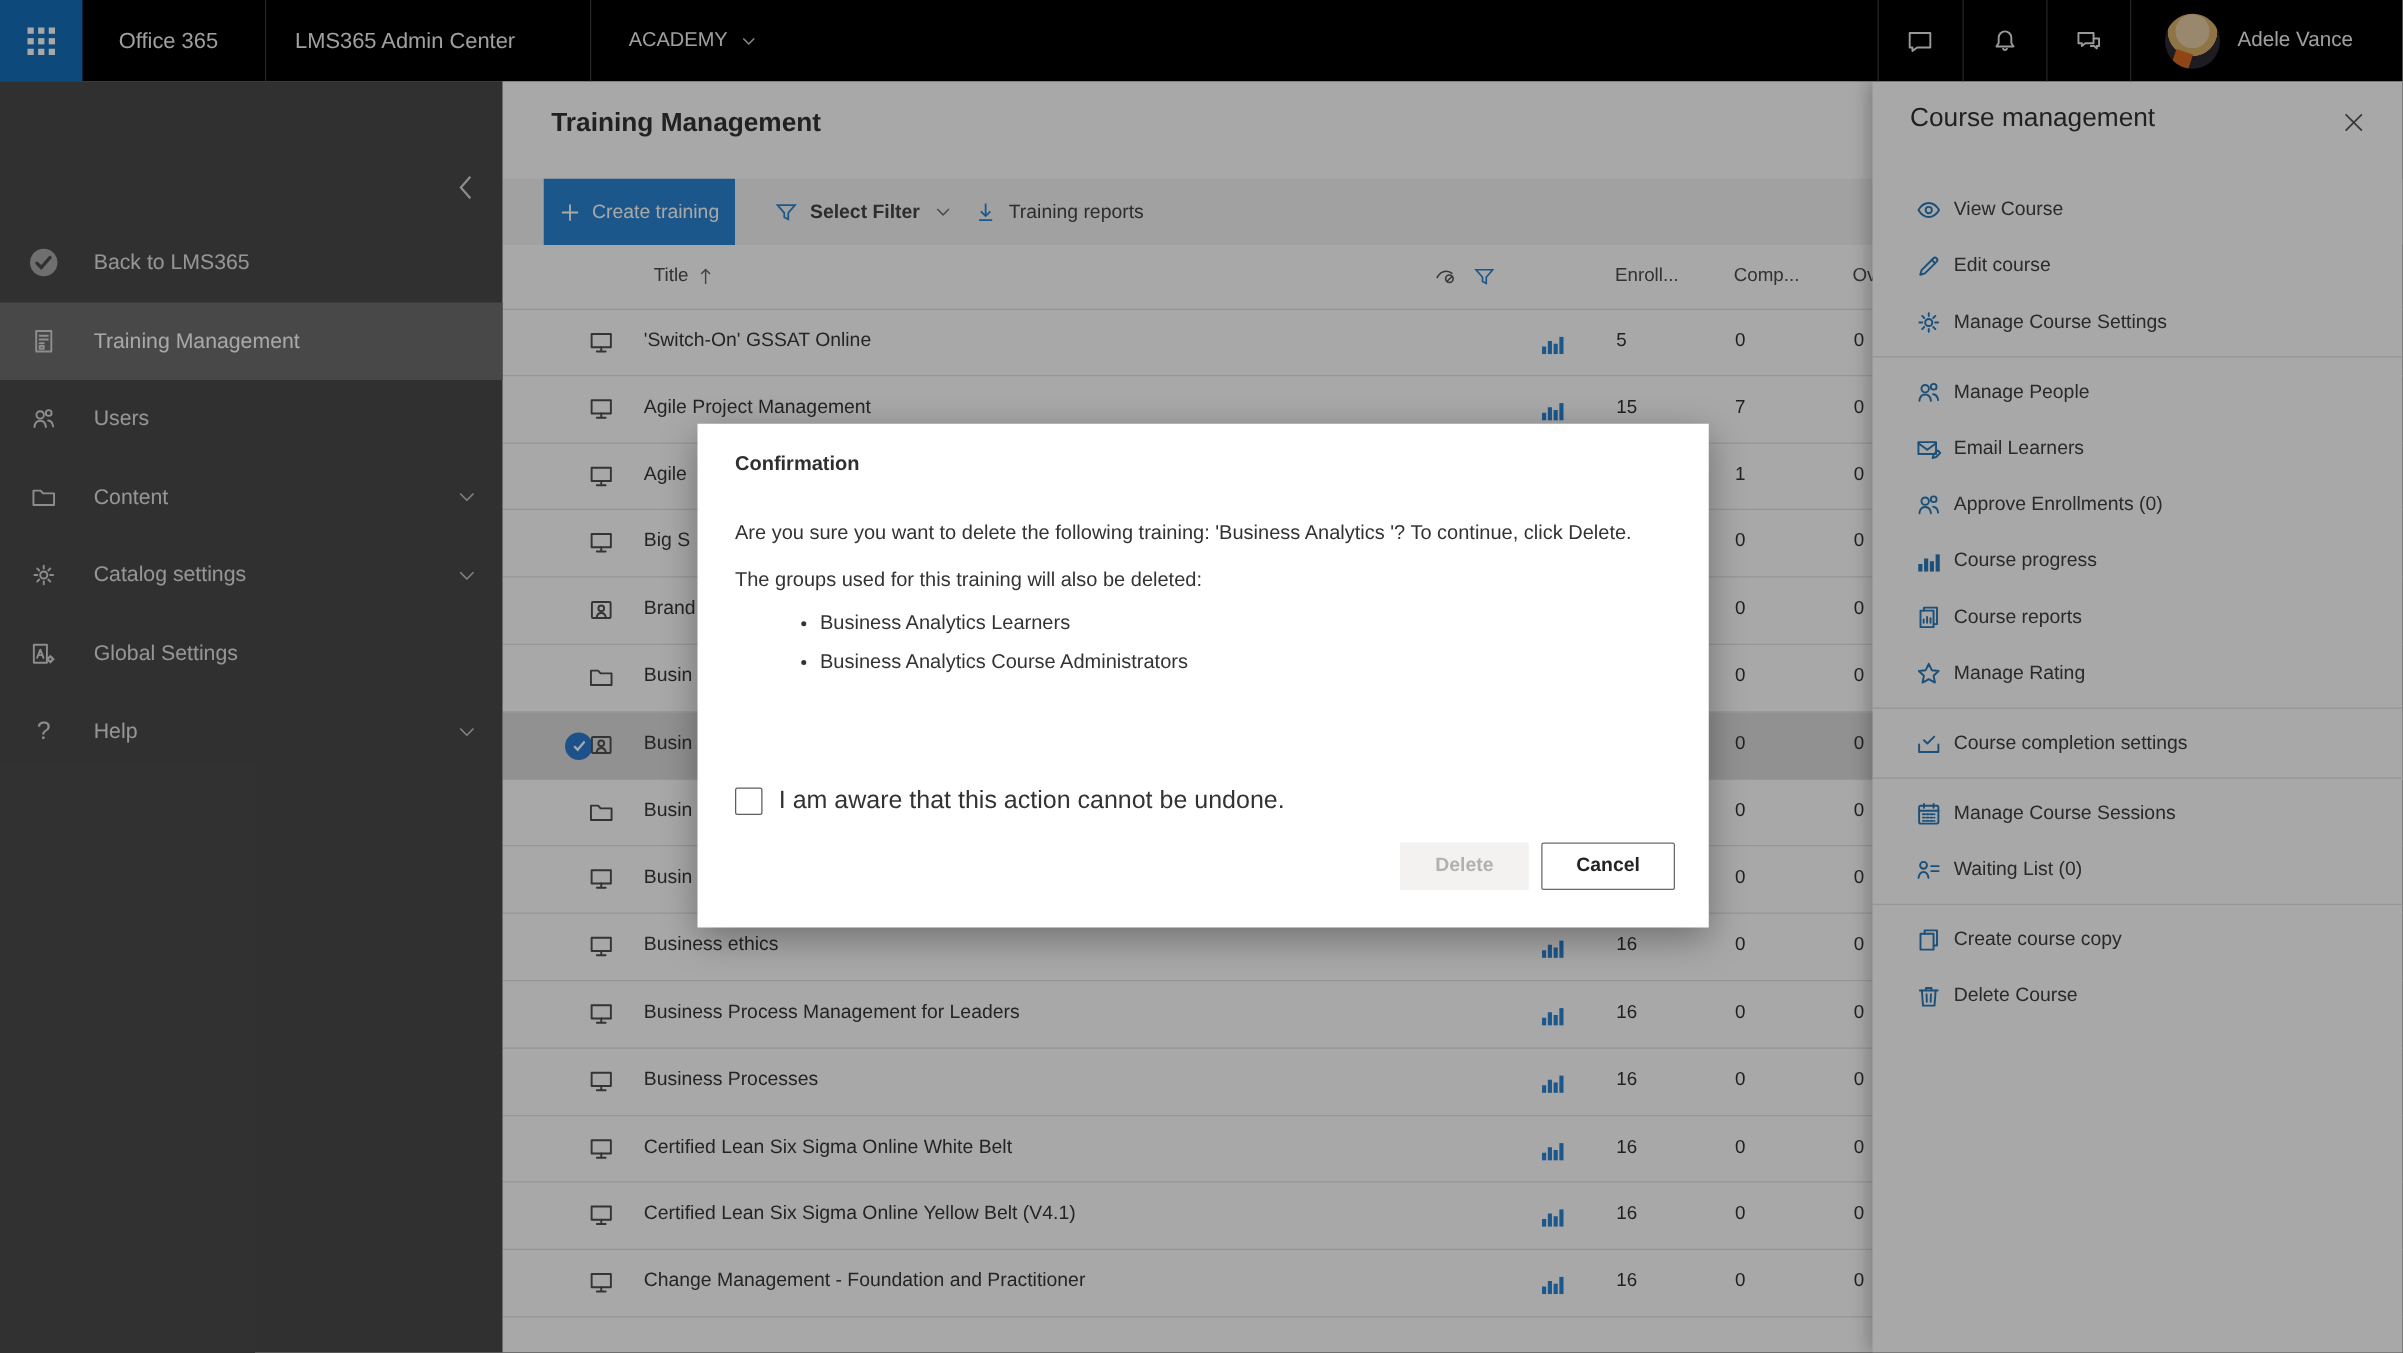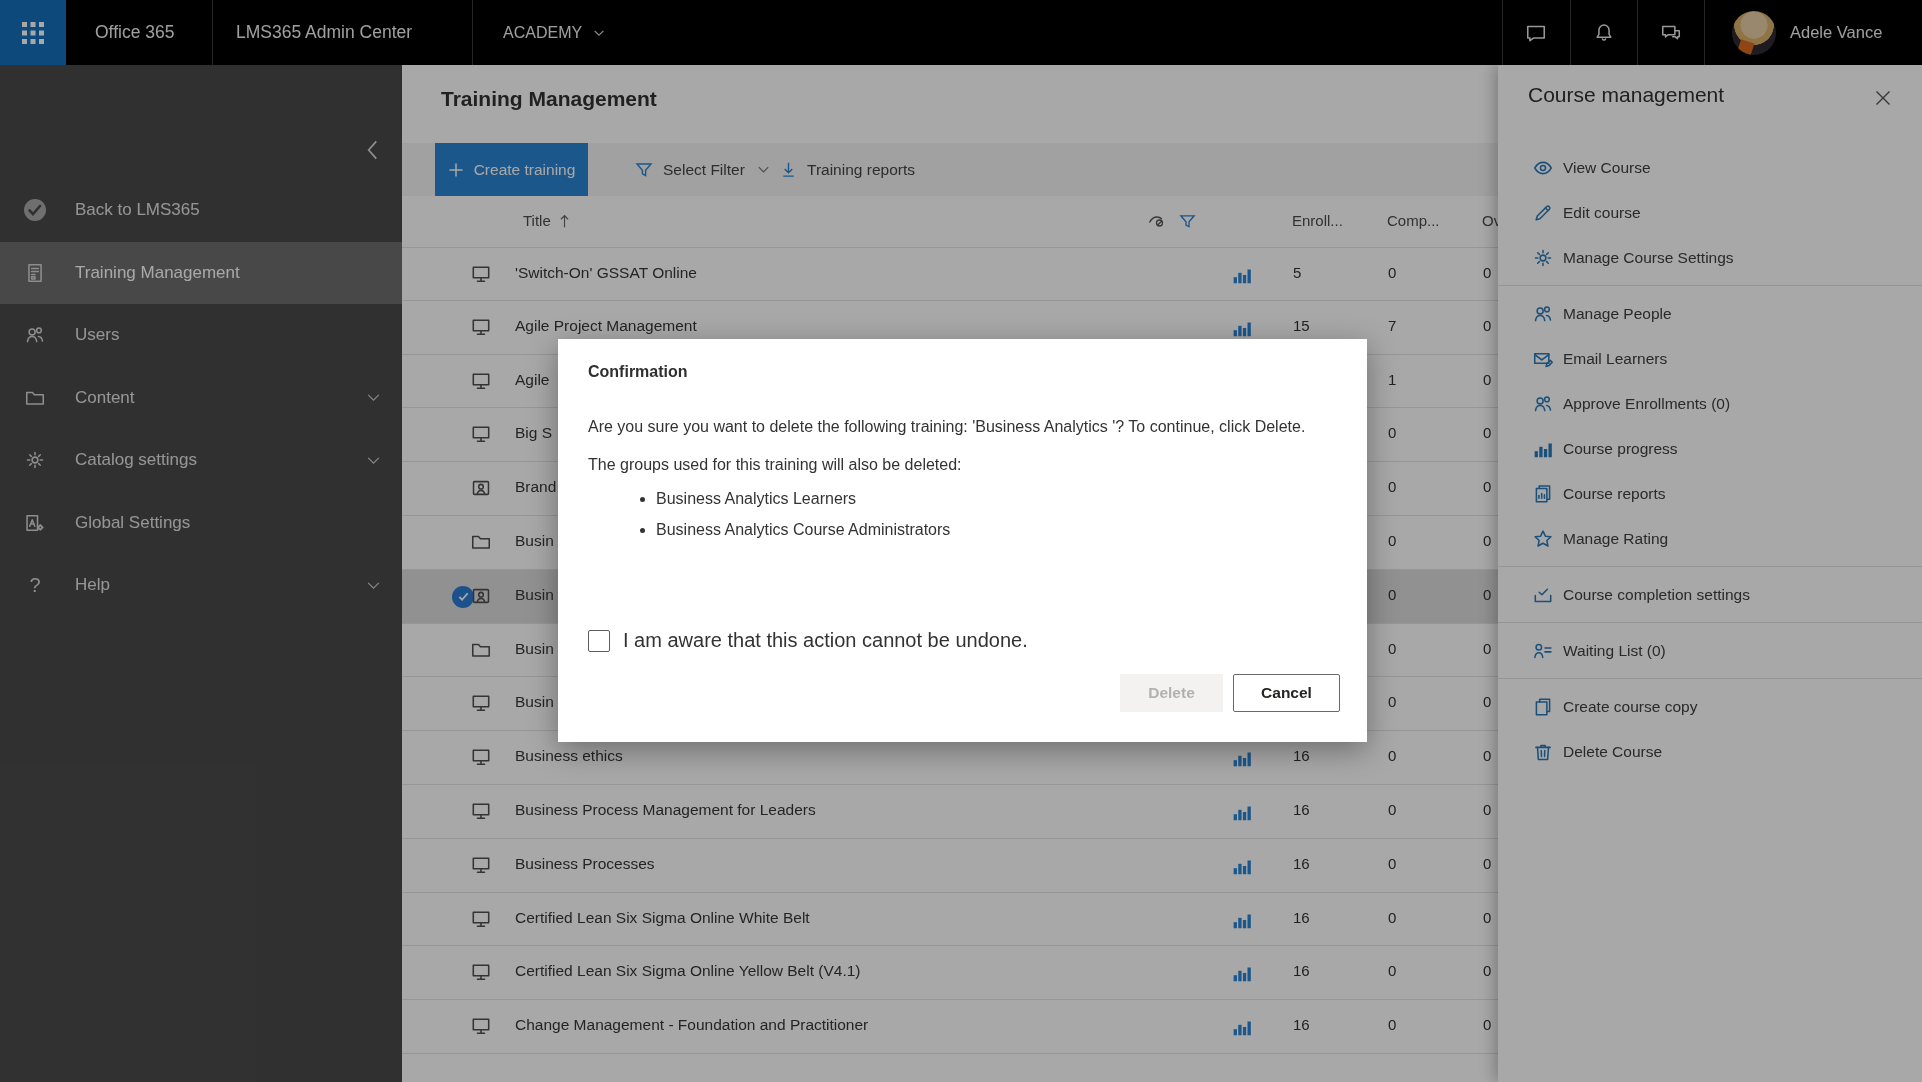--- a/index.html
+++ b/index.html
@@ -243,21 +243,21 @@
     <div class="page-title">Training Management</div>
     <div class="toolbar">
       <button class="btn-create">
         <span>
             <svg width="16" height="16" viewBox="0 0 16 16" fill="none" stroke="#fff" stroke-width="1.5">
               <path d="M8 1.5v13M1.5 8h13"></path>
             </svg>
           </span>
         <span>Create training</span>
       </button>
-      <div class="tool-link" style="left:232px;">
+      <div class="tool-link" style="left:217px;font-weight:bold;">
         <span class="blue-ic">
             <svg width="20" height="20" viewBox="0 0 20 20" fill="none" stroke="currentColor" stroke-width="1.4">
               <path d="M3 4h14l-5.4 6.3v5.2l-3.2-1.7v-3.5z"></path>
             </svg>
           </span>
         <span>Select Filter</span>
         <span class="gray-chev">
             <svg width="15" height="15" viewBox="0 0 16 16" fill="none" stroke="currentColor" stroke-width="1.3">
               <path d="M3 5.5l5 5 5-5"></path>
             </svg>
@@ -713,20 +713,30 @@
         <div class="p-item">
           <span class="p-ico">
             <svg width="22" height="22" viewBox="0 0 20 20" fill="none" stroke="currentColor" stroke-width="1.4" stroke-linecap="round" stroke-linejoin="round">
               <path d="M3 10.5v5.5h14v-5.5"></path>
               <path d="M6.5 7.5l2.5 2.3 5-5"></path>
             </svg>
           </span>
           <span class="p-lbl">Course completion settings</span>
         </div>
         <div class="p-div"></div>
+        <div class="p-item">
+          <span class="p-ico">
+            <svg width="22" height="22" viewBox="0 0 20 20" fill="none" stroke="currentColor" stroke-width="1.4" stroke-linecap="round" stroke-linejoin="round">
+              <rect x="3" y="4.2" width="14" height="13" rx="1"></rect>
+              <path d="M3 7.8h14M6.5 2.8v2.8M13.5 2.8v2.8"></path>
+              <path d="M5.8 10.4h8.4M5.8 12.8h8.4M5.8 15.2h8.4" stroke-dasharray="1.4 1.3"></path>
+            </svg>
+          </span>
+          <span class="p-lbl">Manage Course Sessions</span>
+        </div>
         <div class="p-item">
           <span class="p-ico">
             <svg width="22" height="22" viewBox="0 0 20 20" fill="none" stroke="currentColor" stroke-width="1.4" stroke-linecap="round" stroke-linejoin="round">
               <circle cx="6.2" cy="6.6" r="2.5"></circle>
               <path d="M2.6 15.8c.4-2.8 1.8-4.3 3.6-4.3s3.2 1.5 3.6 4.3"></path>
               <path d="M11.8 7.2h5.4M11.8 10.8h5.4"></path>
             </svg>
           </span>
           <span class="p-lbl">Waiting List (0)</span>
         </div>

